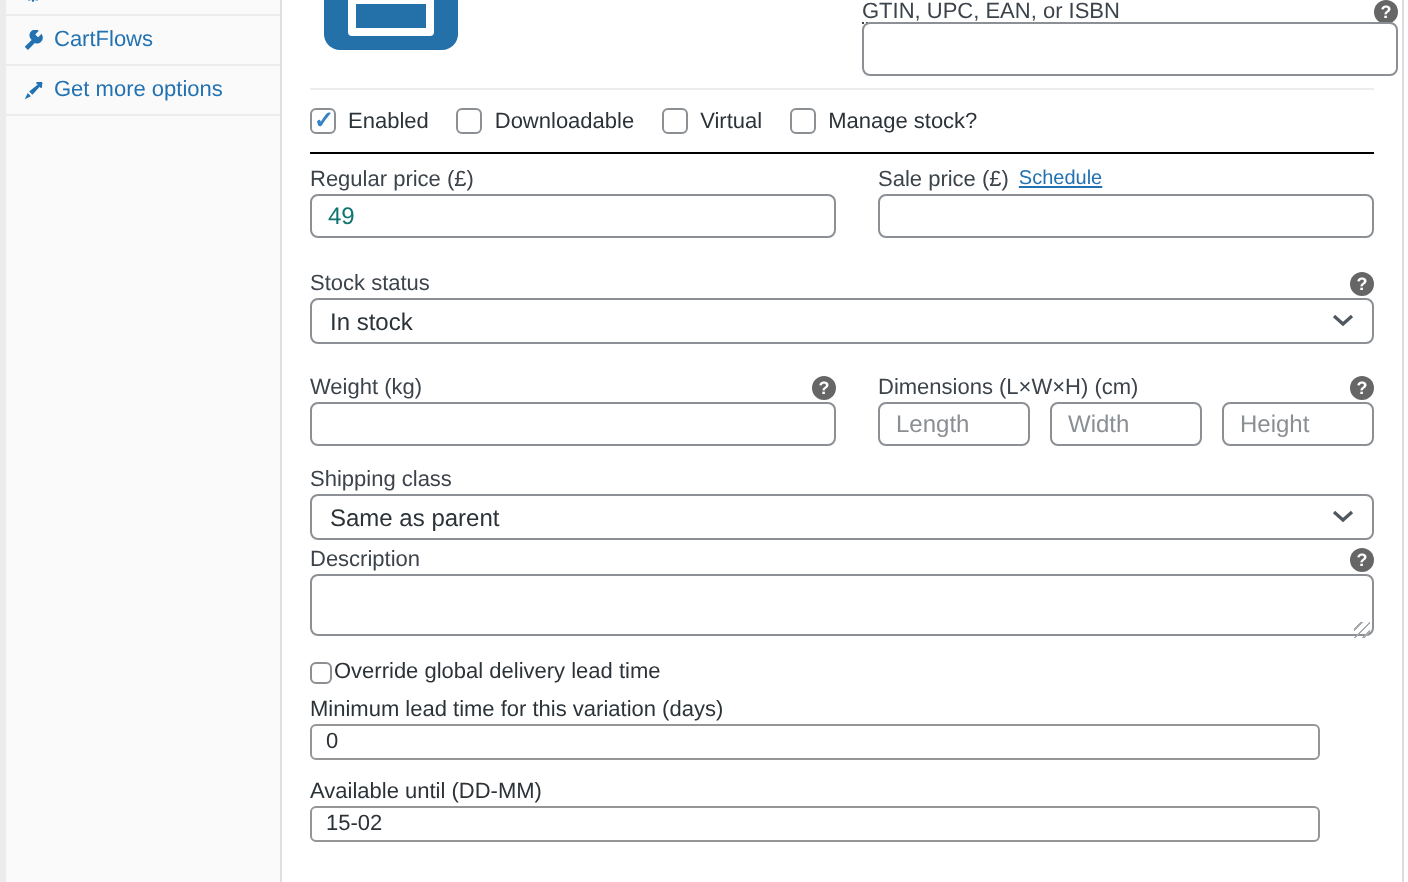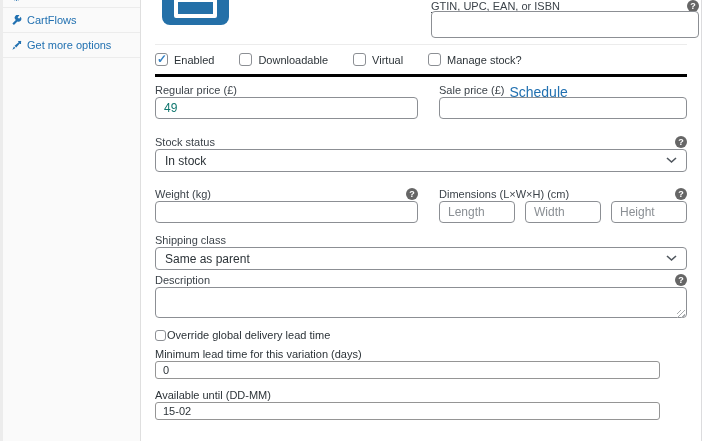--- a/index.html
+++ b/index.html
@@ -41,32 +41,32 @@
   .img-clip { position:absolute; left:7px; top:0; width:67px; height:25px;
     background:#2470a8; border-radius:0 0 8px 8px; overflow:hidden; cursor:pointer; }
   .img-frame { position:absolute; left:12px; right:12px; top:-2px; height:20px;
     border:4px solid #fff; border-radius:2px; background:#2470a8; }
   .gtin-col { position:absolute; left:276px; top:0; width:268px; }
   .gtin-col .lblrow { height:9px; }
   .u-dotted { text-decoration:underline dotted; text-underline-offset:2px; }
   .gtin-col input.txt { margin-top:2px; height:27px; }
 
   
-  .row-checks { height:32px; display:flex; gap:25px;
-    border-bottom:3px solid #000000; }
+  .row-checks { height:32px; display:flex; gap:14px;
+    border-bottom:1px solid #000000; }
   .cb-item { display:flex; align-items:center; gap:6px; cursor:pointer; }
   .cb { width:13px; height:13px; border:1px solid #8c8f94; border-radius:3px;
     background:#fff; position:relative; flex:0 0 13px; }
   .cb.checked::after { content:"\2713"; position:absolute; left:1px; top:-2px;
     font-size:12px; font-weight:bold; color:#3582c4; }
   .cb-lbl { font-size:11px; color:#2c3338; }
 
   .section-prices { margin-top:7px; }
   .sale-lbl { display:flex; gap:5px; }
-  a.sched { color:#2271b1; text-decoration:underline; font-size:14px; cursor:pointer; }
+  a.sched { color:#2271b1; text-decoration:underline; font-size:10px; cursor:pointer; }
 
   .section-stock { margin-top:17px; }
   .section-weight { margin-top:16px; }
   .dims-grid { display:grid; grid-template-columns:repeat(3,1fr); gap:10px; }
   .section-shipping { margin-top:11px; }
   .section-desc { margin-top:4px; }
   textarea.desc { width:100%; height:31px; border:1px solid #8c8f94; border-radius:4px;
     resize:none; font-family:"Liberation Sans", sans-serif; font-size:12px; padding:3px 8px;
     outline:none; }
   .resize-grip { position:absolute; right:2px; bottom:4px; width:8px; height:8px;

